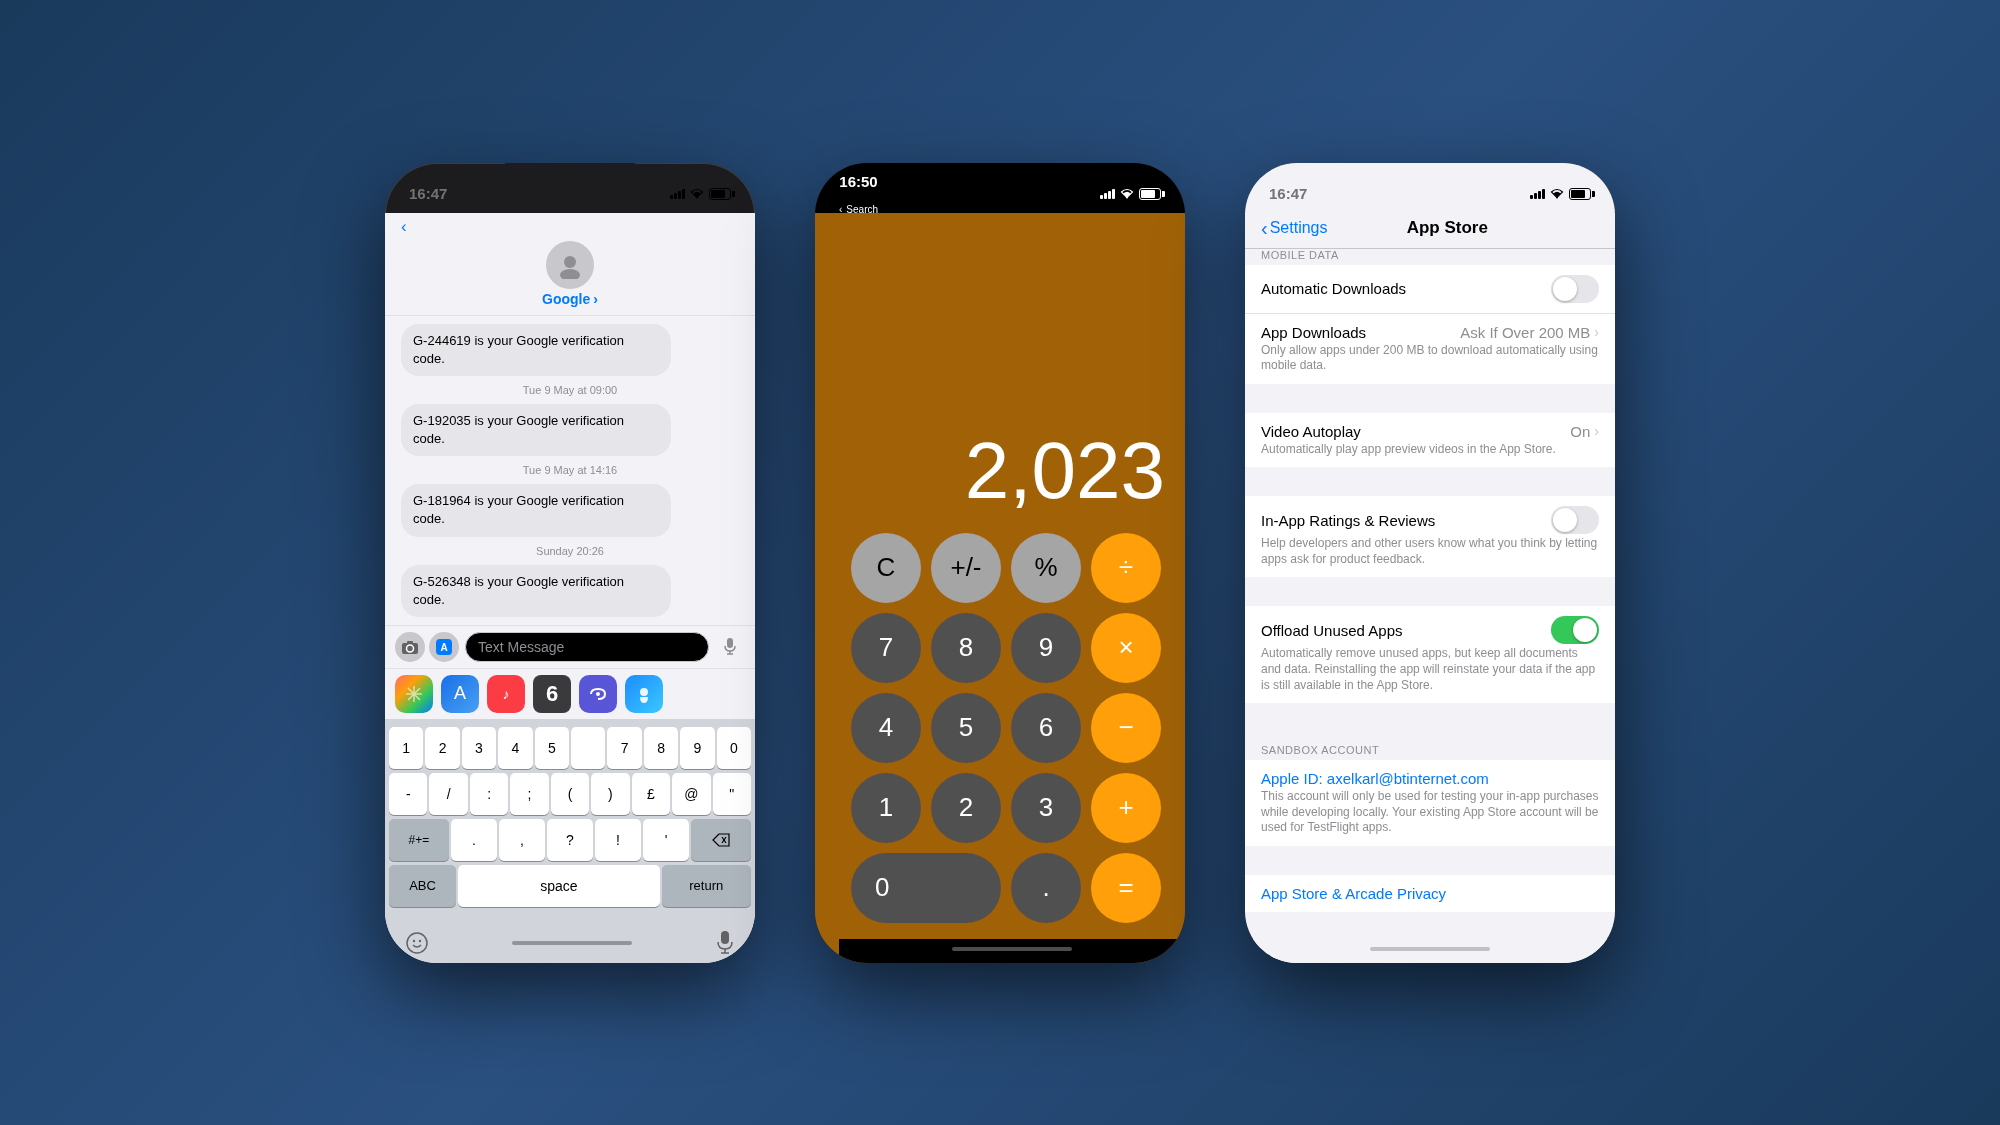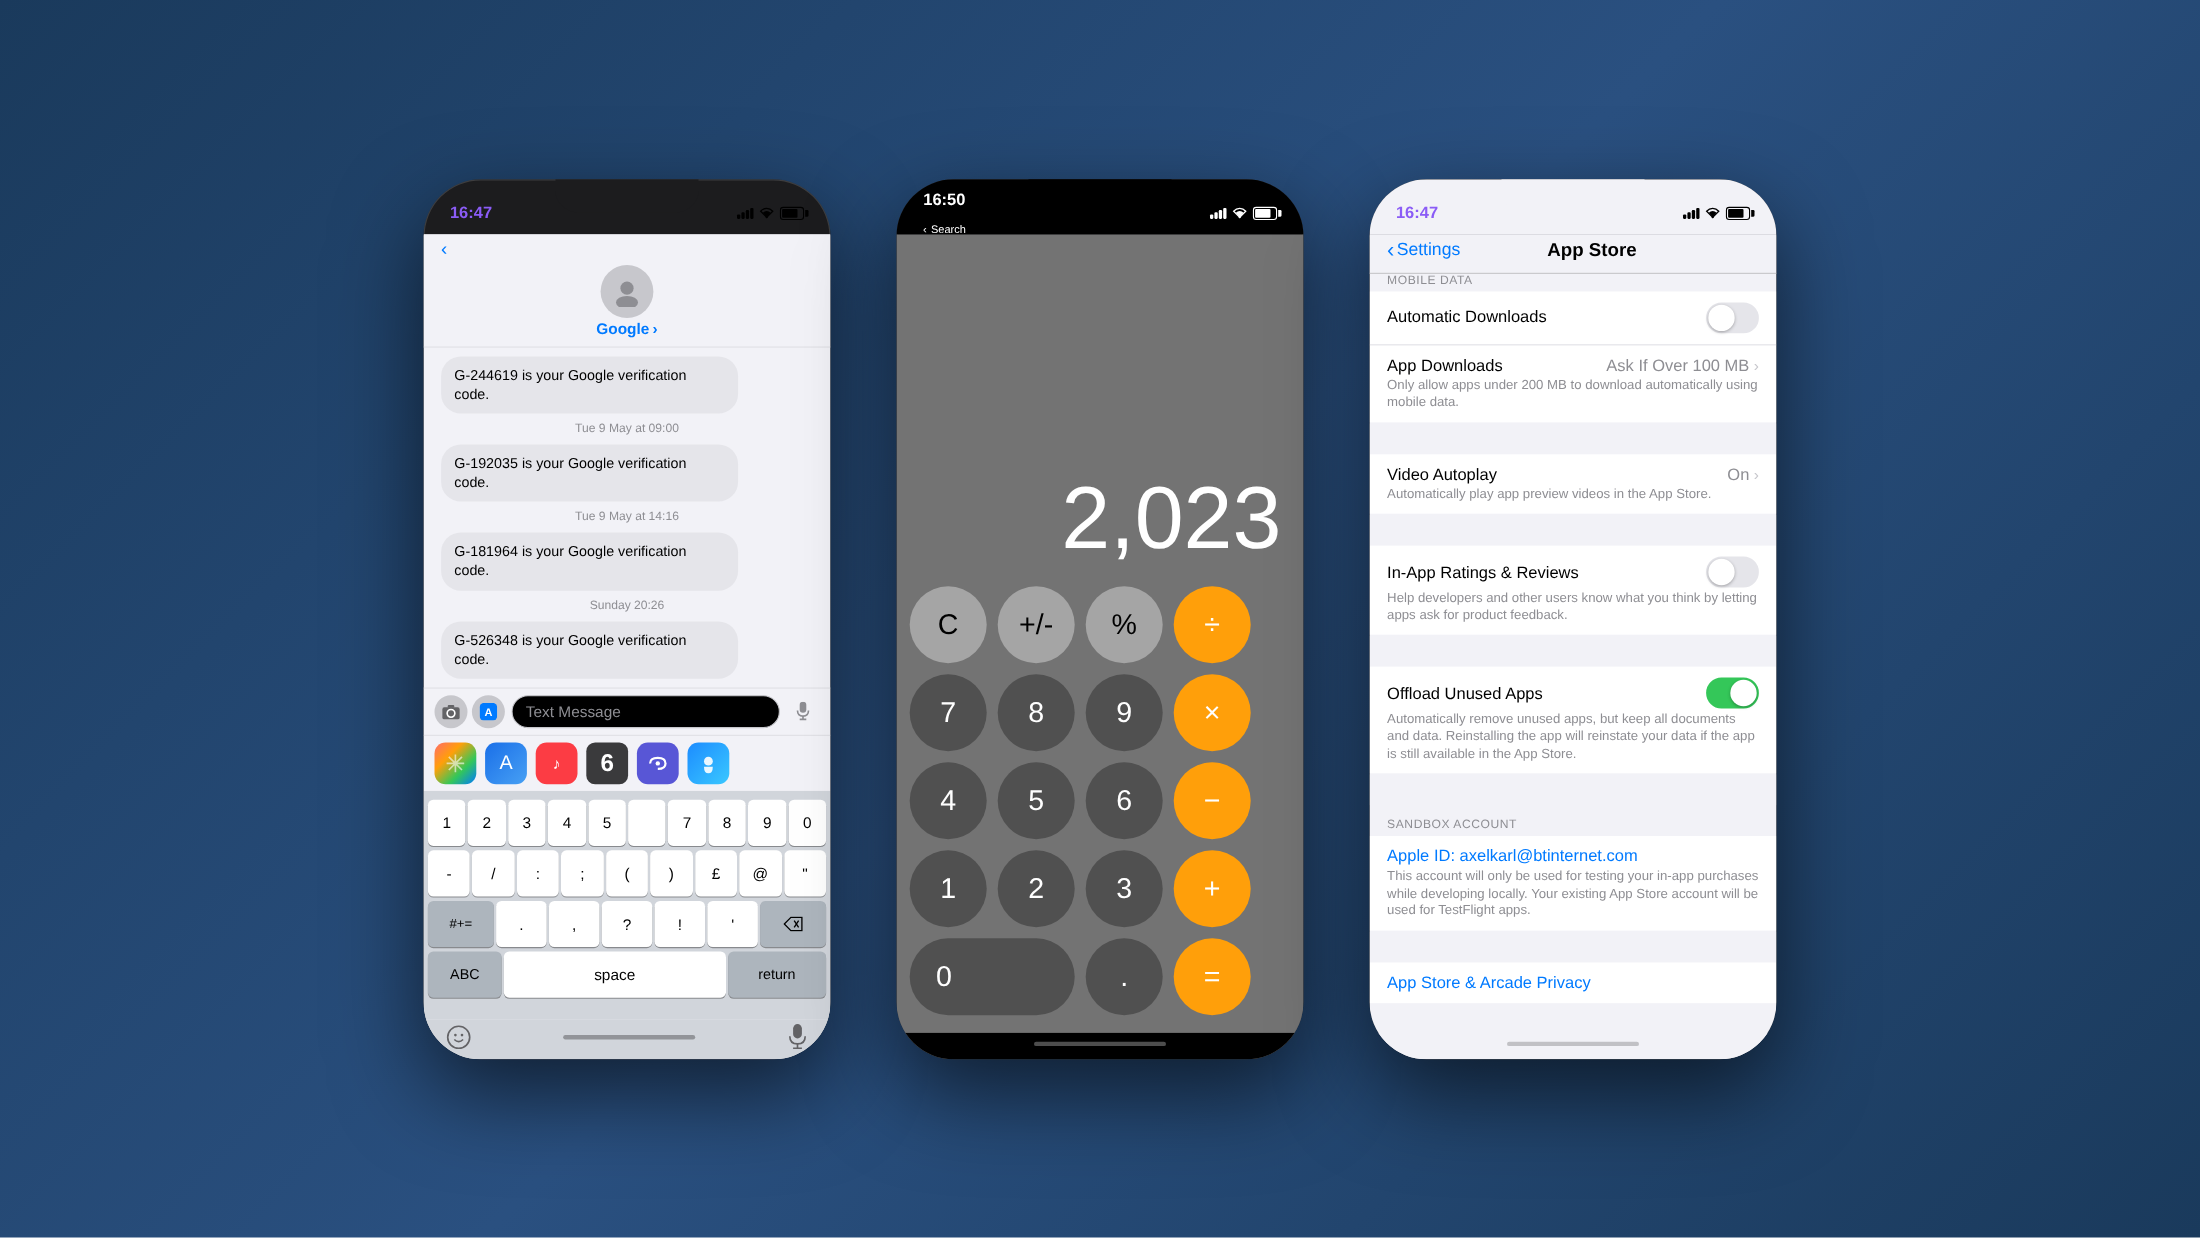--- a/index.html
+++ b/index.html
@@ -49,21 +49,21 @@
       justify-content: space-between;
       padding: 12px 24px 0;
       position: relative;
       z-index: 5;
       flex-shrink: 0;
     }
 
     .status-time {
       font-size: 15px;
       font-weight: 600;
-      color: #8b5cf6;
+      color: #737373;
     }
     .status-time.white { color: #fff; }
 
     .status-icons {
       display: flex;
       align-items: center;
       gap: 5px;
     }
 
     .signal-bars {
@@ -698,21 +698,21 @@
         <path d="M7 9.5 L3.5 5.5 Q5 3.8 7 3.8 Q9 3.8 10.5 5.5 Z" fill="#fff"></path>
         <path d="M7 9.5 L1.5 4 Q3.8 1.5 7 1.5 Q10.2 1.5 12.5 4 Z" fill="none" stroke="#fff" stroke-width="1.2"></path>
         <circle cx="7" cy="9.5" r="1" fill="#fff"></circle>
       </svg>
       <div class="battery-icon white">
         <div class="battery-fill" style="background:#fff;"></div>
       </div>
     </div>
   </div>
 
-  <div class="screen" style="background:#737373;">
+  <div class="screen" style="background:#a16207;padding-left:24px;">
 
     <div class="calc-display">
       <span class="calc-number">2,023</span>
     </div>
 
     <div class="calc-buttons">
 
       <div class="calc-row">
         <div class="calc-btn light-grey">C</div>
         <div class="calc-btn light-grey">+/-</div>
@@ -800,21 +800,21 @@
             <div class="toggle off">
               <div class="toggle-knob"></div>
             </div>
           </div>
         </div>
 
         <div class="settings-row">
           <div class="settings-row-top">
             <span class="settings-row-label">App Downloads</span>
             <div class="settings-row-value">
-              <span>Ask If Over 100 MB</span>
+              <span>Ask If Over 200 MB</span>
               <span class="chevron">›</span>
             </div>
           </div>
           <div class="settings-row-sub">Only allow apps under 200 MB to download automatically using mobile data.</div>
         </div>
       </div>
 
       <div class="section-gap"></div>
 
       <div class="settings-card">

